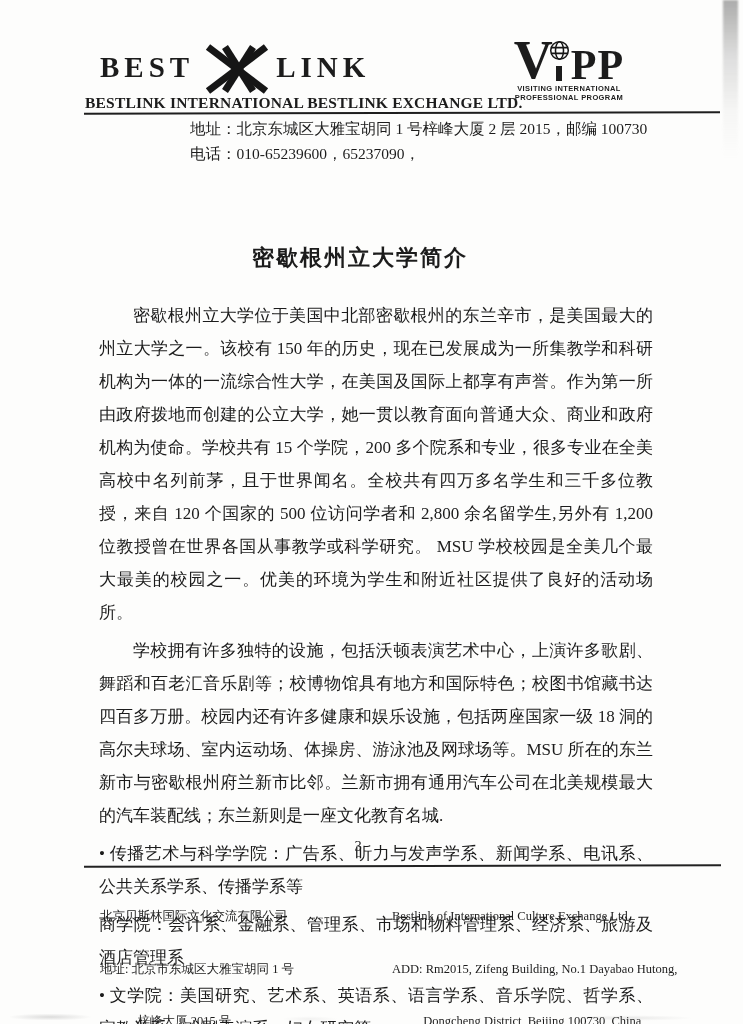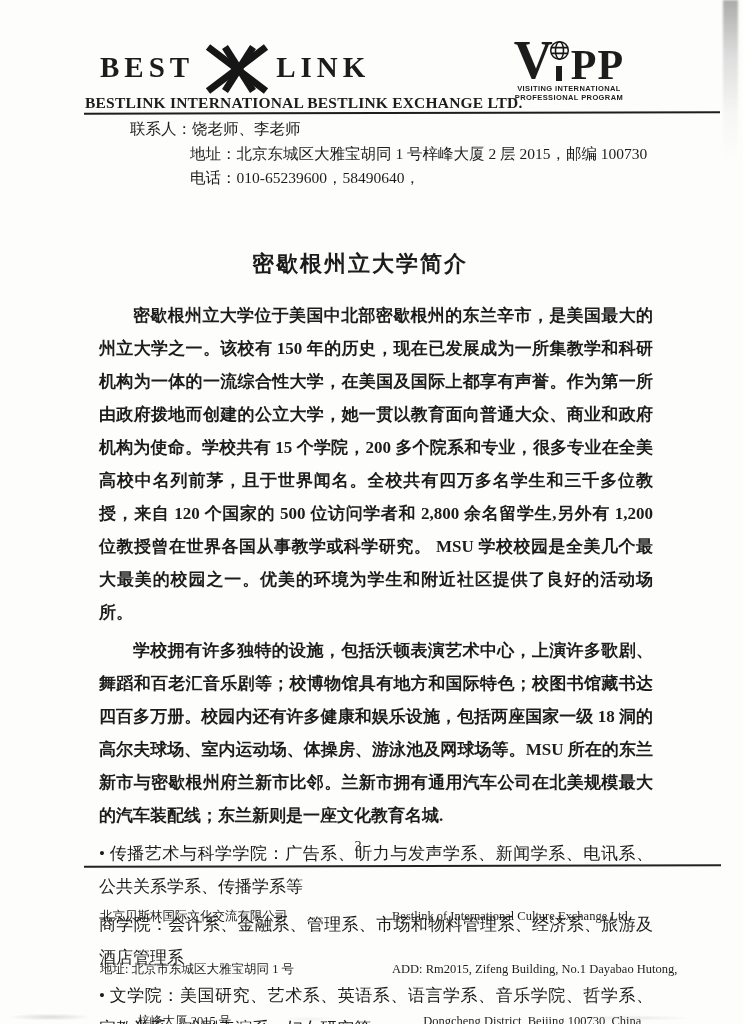--- a/index.html
+++ b/index.html
@@ -45,26 +45,26 @@
     position:absolute;top:94px;left:85px;width:460px;
     font-weight:bold;font-size:15.5px;letter-spacing:.2px;white-space:nowrap;
   }
   .header-rule{position:absolute;top:112px;left:84px;width:636px;height:0;border-top:2.5px solid #1e1e1e;transform:rotate(-.12deg);}
   
   .contact{position:absolute;top:117px;left:130px;width:560px;font-size:15.5px;line-height:24.5px;}
   .contact .indent{padding-left:60px;font-family:Liberation Serif, serif;}
   .contact .email{margin-left:62px;}
   
   .doc-title{
-    position:absolute;top:249px;left:0;width:720px;margin:0;
+    position:absolute;top:243px;left:0;width:720px;margin:0;
     text-align:center;font-size:22px;font-weight:bold;letter-spacing:2px;
   }
   .body-text{position:absolute;top:299px;left:99px;width:554px;font-size:17px;line-height:33px;text-align:justify;}
   .body-text p{margin:0;}
-  .body-text p.indented{text-indent:2em;font-weight:bold;}
+  .body-text p.indented{text-indent:2em;}
   .body-text p.gap{margin-top:5px;}
   .page-number{position:absolute;top:838px;left:0;width:716px;text-align:center;font-size:14.5px;}
   
   .footer-rule{position:absolute;top:865px;left:84px;width:637px;height:0;border-top:2px solid #222;transform:rotate(-.15deg);}
   .footer{position:absolute;top:873px;left:0;width:743px;font-size:12.5px;line-height:17.5px;}
   .footer-col-left{position:absolute;left:100px;top:0;width:285px;}
   .footer-col-right{position:absolute;left:392px;top:0;width:330px;}
   .footer div{white-space:pre;}
 </style>
 </head>
@@ -109,23 +109,22 @@
     <div class="vipp-subtitle">
       <div>VISITING INTERNATIONAL</div>
       <div>PROFESSIONAL PROGRAM</div>
     </div>
   </div>
 
   <div class="company-en">BESTLINK INTERNATIONAL BESTLINK EXCHANGE LTD.</div>
   <div class="header-rule"></div>
 
   <div class="contact">
-    <div>联系人：饶老师、李老师</div>
     <div class="indent">地址：北京东城区大雅宝胡同 1 号梓峰大厦 2 层 2015，邮编 100730</div>
-    <div class="indent">电话：010-65239600，58490640，</div>
+    <div class="indent">电话：010-65239600，65237090，</div>
   </div>
 
   <h1 class="doc-title">密歇根州立大学简介</h1>
 
   <div class="body-text">
     <p class="indented">密歇根州立大学位于美国中北部密歇根州的东兰辛市，是美国最大的州立大学之一。该校有 150 年的历史，现在已发展成为一所集教学和科研机构为一体的一流综合性大学，在美国及国际上都享有声誉。作为第一所由政府拨地而创建的公立大学，她一贯以教育面向普通大众、商业和政府机构为使命。学校共有 15 个学院，200 多个院系和专业，很多专业在全美高校中名列前茅，且于世界闻名。全校共有四万多名学生和三千多位教授，来自 120 个国家的 500 位访问学者和 2,800 余名留学生,另外有 1,200 位教授曾在世界各国从事教学或科学研究。 MSU 学校校园是全美几个最大最美的校园之一。优美的环境为学生和附近社区提供了良好的活动场所。</p>
     <p class="indented gap">学校拥有许多独特的设施，包括沃顿表演艺术中心，上演许多歌剧、舞蹈和百老汇音乐剧等；校博物馆具有地方和国际特色；校图书馆藏书达四百多万册。校园内还有许多健康和娱乐设施，包括两座国家一级 18 洞的高尔夫球场、室内运动场、体操房、游泳池及网球场等。MSU 所在的东兰新市与密歇根州府兰新市比邻。兰新市拥有通用汽车公司在北美规模最大的汽车装配线；东兰新则是一座文化教育名城.</p>
     <p class="gap">• 传播艺术与科学学院：广告系、听力与发声学系、新闻学系、电讯系、公共关系学系、传播学系等</p>
     <p class="gap">商学院：会计系、金融系、管理系、市场和物料管理系、经济系、旅游及酒店管理系</p>
     <p class="gap">• 文学院：美国研究、艺术系、英语系、语言学系、音乐学院、哲学系、宗教学系、戏剧表演系、妇女研究等</p>

